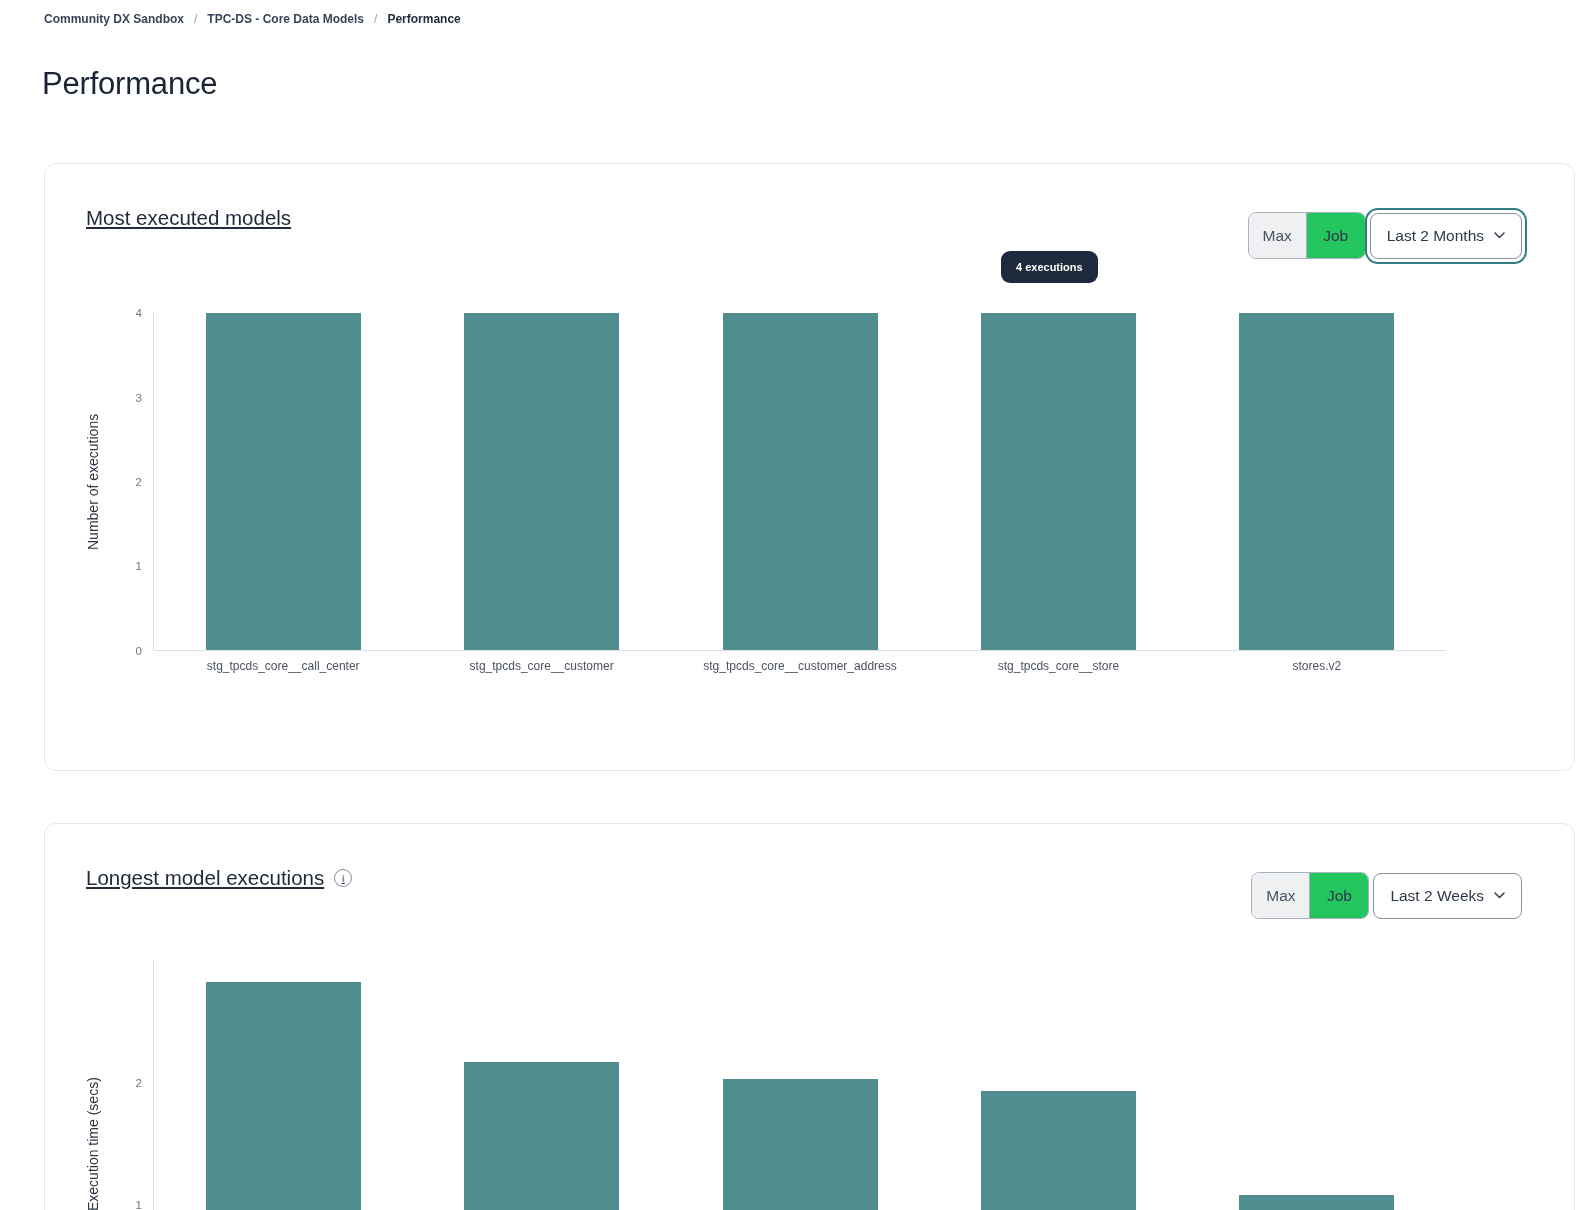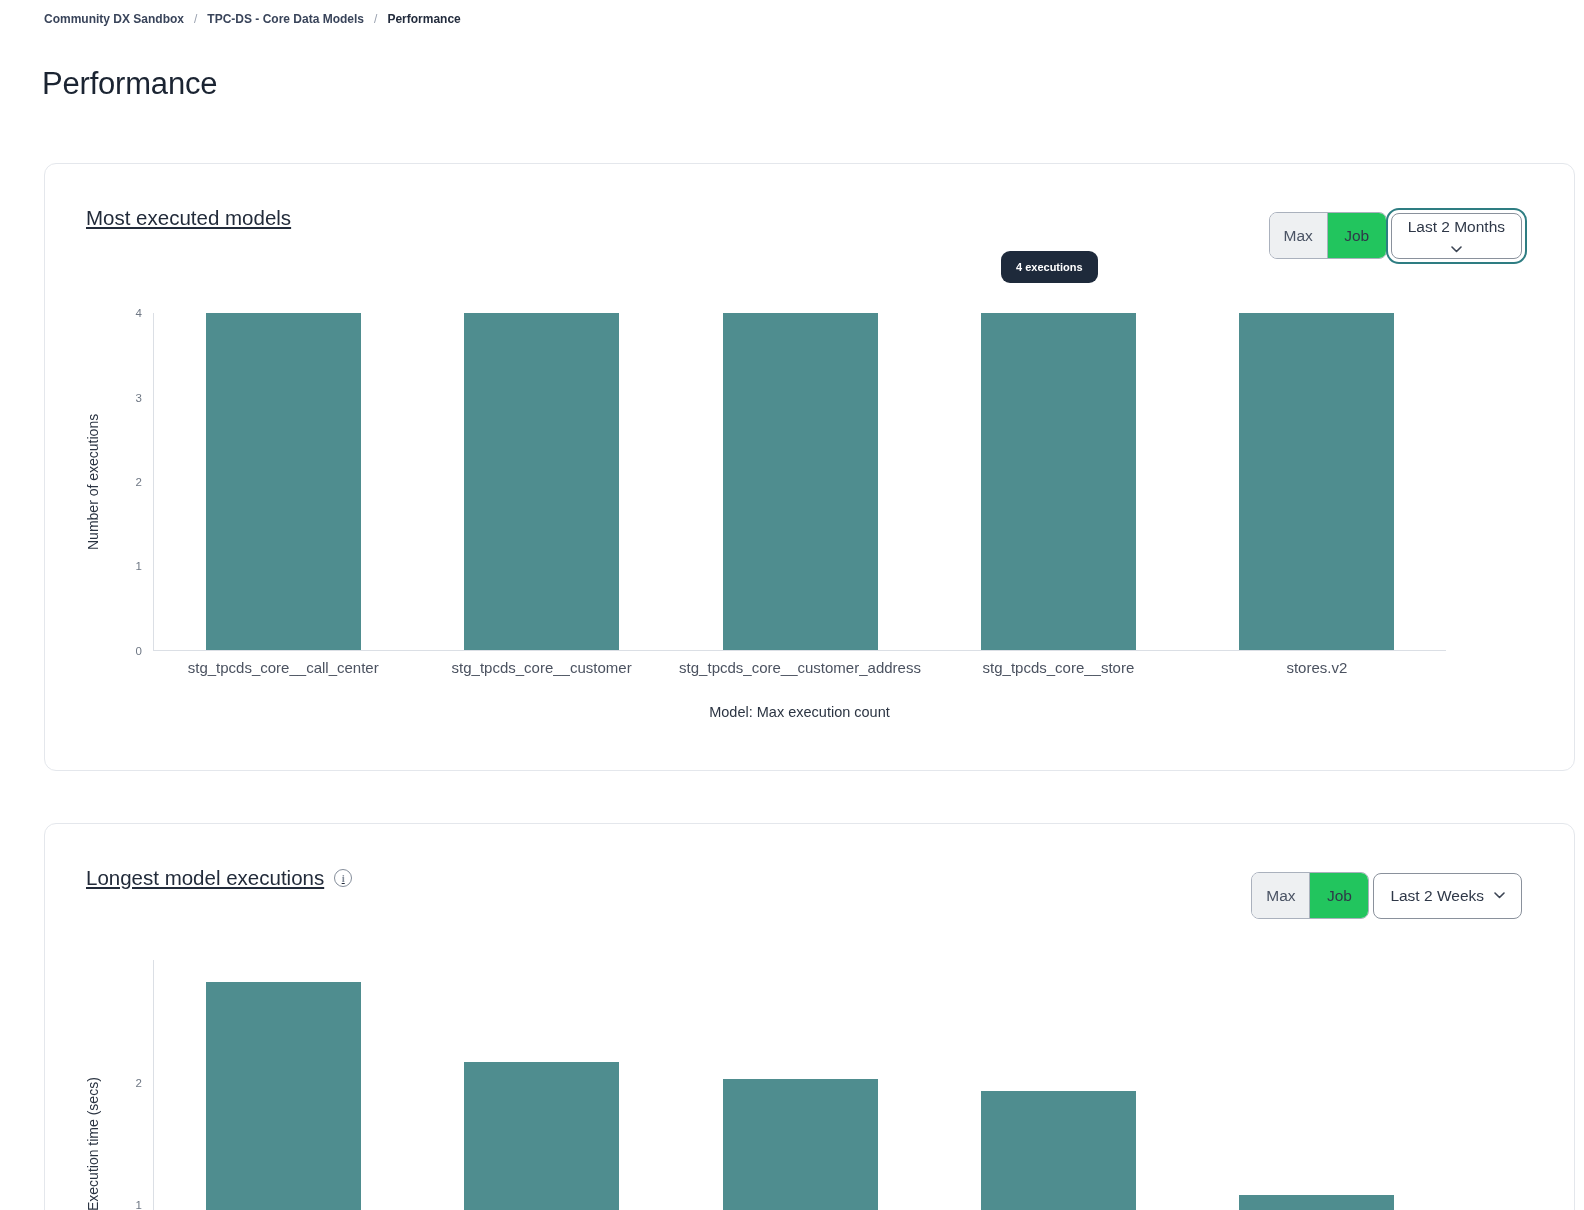--- a/index.html
+++ b/index.html
@@ -42,41 +42,41 @@
   
   .toggle{display:flex;border:1px solid #aab1bd;border-radius:8px;overflow:hidden;}
   .toggle button{appearance:none;border:none;background:#22c55e;width:58px;height:45px;
     font-size:15.5px;color:#2f3848;font-family:inherit;cursor:pointer;}
   .toggle button.selected{background:#eef0f2;color:#4a5364;border-right:1px solid #aab1bd;}
 
   
   .dropdown{display:flex;align-items:center;justify-content:center;gap:10px;
     height:46px;padding:0 16px;background:#fff;border:1px solid #8a919c;
     border-radius:8px;font-size:15.5px;color:#2f3848;cursor:pointer;font-family:inherit;}
-  .dropdown.focused{outline:2px solid var(--ring);outline-offset:3px;flex-direction:column;}
+  .dropdown.focused{outline:2px solid var(--ring);outline-offset:3px;}
 
   
   .plot{position:absolute;left:108px;width:1293px;
     border-left:1px solid var(--axis-line);border-bottom:1px solid var(--axis-line);
     display:flex;align-items:flex-end;}
   .card1 .plot{top:149px;height:338px;}
   .card2 .plot{top:136px;height:368px;}
   .band{flex:1;height:100%;display:flex;align-items:flex-end;justify-content:center;}
   .bar{width:60%;background:var(--bar);}
   .ytick{position:absolute;right:calc(100% + 12px);width:30px;text-align:right;
     font-size:11.5px;color:var(--text-tick);line-height:16px;}
   .card1 .ytick:nth-of-type(1){top:-8px;}
   .card1 .ytick:nth-of-type(2){top:77px;}
   .card1 .ytick:nth-of-type(3){top:161px;}
   .card1 .ytick:nth-of-type(4){top:245px;}
   .card1 .ytick:nth-of-type(5){top:330px;}
   .card2 .ytick:nth-of-type(1){top:115px;}
   .card2 .ytick:nth-of-type(2){top:237px;}
   .xlabels{position:absolute;top:100%;left:0;right:0;display:flex;padding-top:9px;}
-  .xlabels span{flex:1;text-align:center;font-size:15px;color:#4b5260;}
+  .xlabels span{flex:1;text-align:center;font-size:12px;color:#4b5260;}
   .xtitle{position:absolute;left:108px;width:1293px;top:540px;text-align:center;
     font-size:14.5px;color:#2b3442;}
   .ytitle{position:absolute;left:40px;width:20px;text-align:center;
     font-size:14px;color:#2b3442;writing-mode:vertical-rl;transform:rotate(180deg);}
   .card1 .ytitle{top:149px;height:338px;}
   .card2 .ytitle{top:136px;height:368px;}
 
   
   .chart-tooltip{position:absolute;left:956px;top:87px;background:var(--tooltip-bg);
     color:#fff;font-size:11px;font-weight:700;padding:10px 15px;border-radius:9px;
@@ -144,21 +144,20 @@
 
       <div class="xlabels">
         <span>stg_tpcds_core__call_center</span>
         <span>stg_tpcds_core__customer</span>
         <span>stg_tpcds_core__customer_address</span>
         <span>stg_tpcds_core__store</span>
         <span>stores.v2</span>
       </div>
     </div>
 
-    <div class="xtitle">Model: Max execution count</div>
   </section>
 
   <section class="card card2">
     <div class="card-title">
       <span>Longest model executions</span>
       <span class="info-circle">i</span>
     </div>
 
     <div class="controls">
       <div class="toggle">

